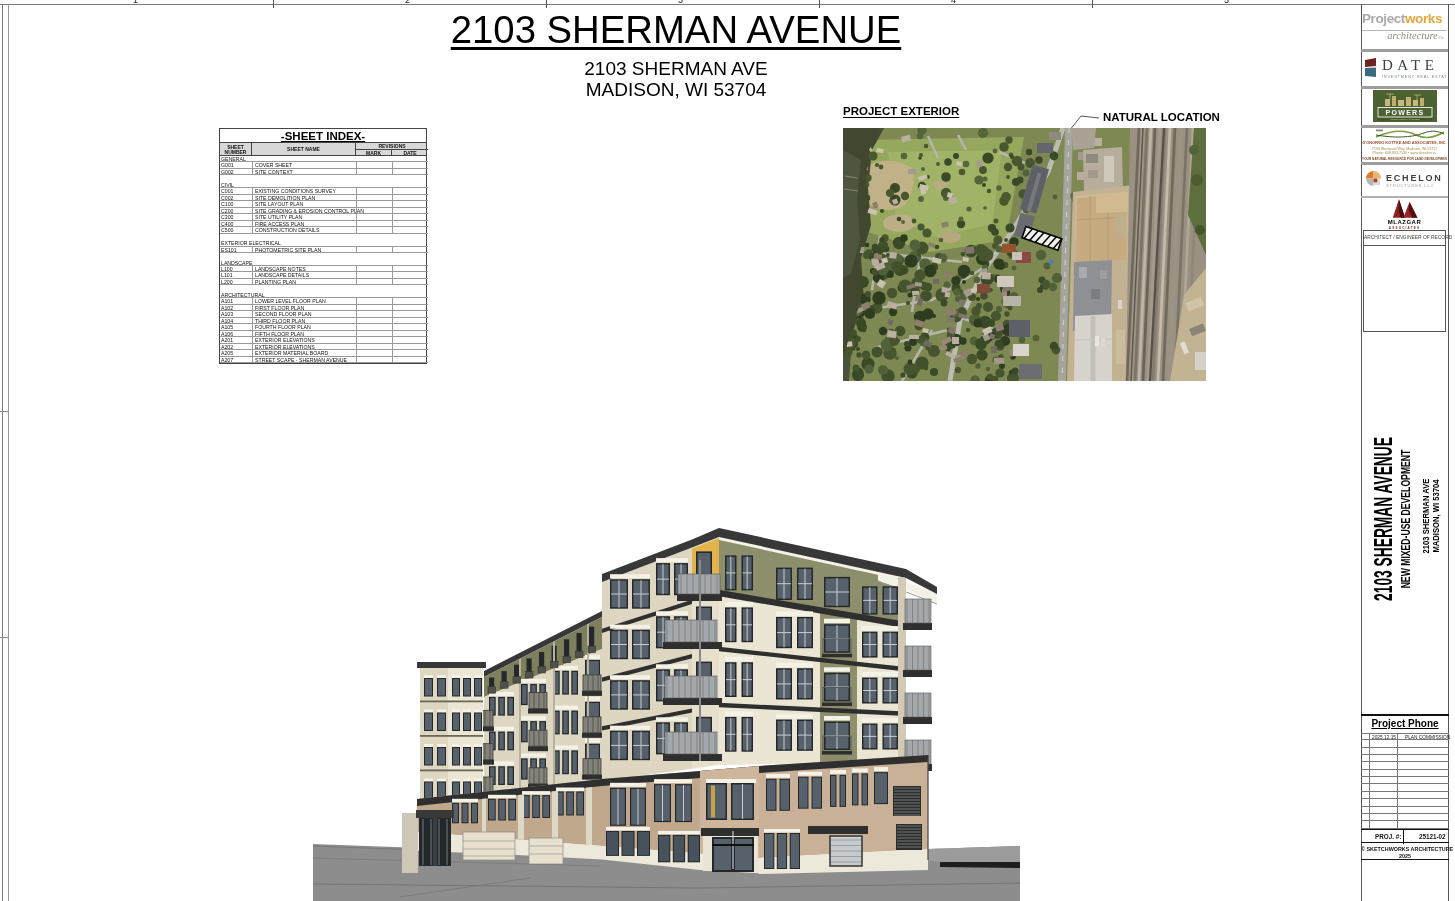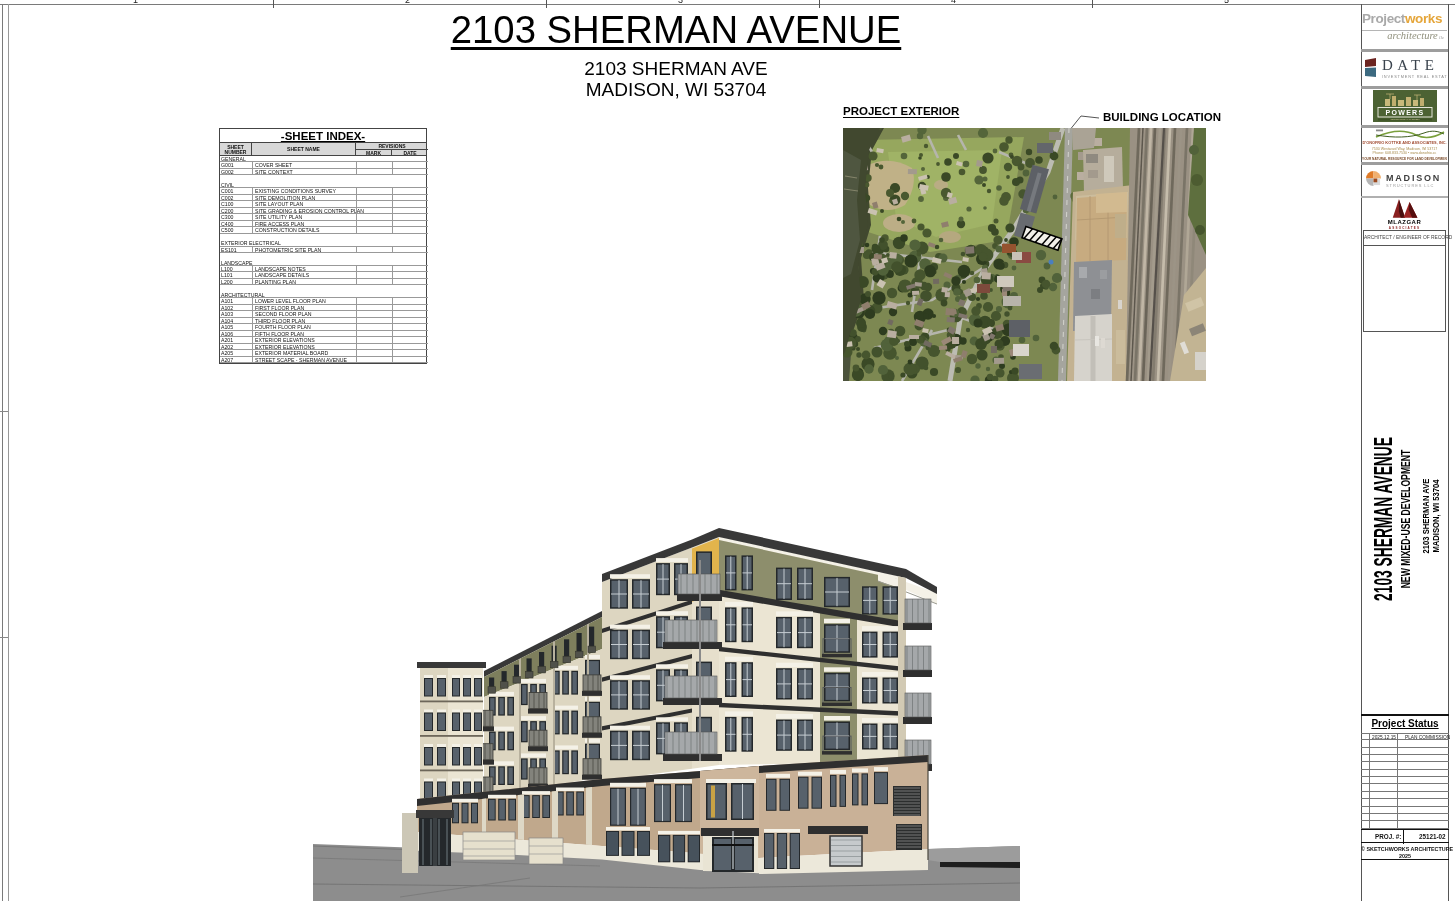--- a/index.html
+++ b/index.html
@@ -215,21 +215,21 @@
         <span style="position:absolute;left:35px;">STREET SCAPE - SHERMAN AVENUE</span>
         <span style="position:absolute;left:32px;top:0;width:0.5px;height:6.47px;background:#999;"></span>
         <span style="position:absolute;left:136px;top:0;width:0.5px;height:6.47px;background:#999;"></span>
         <span style="position:absolute;left:172px;top:0;width:0.5px;height:6.47px;background:#999;"></span>
       </div>
     </div>
 </div>
 
 <div class="abs" style="left:843px;top:105px;font-size:11.5px;font-weight:bold;text-decoration:underline;text-underline-offset:2px;color:#000;">PROJECT EXTERIOR</div>
 
-<div class="abs" style="left:1103px;top:111px;font-size:11.5px;font-weight:bold;color:#000;">BUILDING LOCATION</div>
+<div class="abs" style="left:1103px;top:111px;font-size:11.5px;font-weight:bold;color:#000;">NATURAL LOCATION</div>
 
 <svg class="abs" style="left:1040px;top:108px;" width="70" height="30" viewBox="0 0 70 30">
     <polyline points="59,10 41,8 25,28" fill="none" stroke="#555" stroke-width="1"></polyline>
   </svg>
 
 <svg class="abs" style="left:843px;top:128px;" width="363" height="253" viewBox="843 128 363 253">
     <defs>
       <clipPath id="mapc">
         <rect x="843" y="128" width="363" height="253"></rect>
       </clipPath>
@@ -1553,21 +1553,21 @@
 <div class="abs" style="left:1361px;top:162px;width:87px;height:2.5px;background:#9d9d9d;"></div>
 
 <div class="abs" style="left:1362px;top:168px;width:85px;height:24px;overflow:hidden;">
 <svg width="15" height="16" viewBox="0 0 16 17" style="position:absolute;left:4px;top:3px;">
 <path d="M8,0 A8,8 0 0 0 0,8 L8,8 Z" fill="#e07b28"></path>
 <path d="M8,0 A8,8 0 0 1 16,8 L8,8 Z" fill="#f0b070"></path>
 <path d="M0,8 A8,8 0 0 0 8,16 L8,8 Z" fill="#b5b5b5"></path>
 <rect x="8" y="8" width="7" height="7" fill="#d9d9d9"></rect>
       <rect x="8" y="8" width="4" height="4" fill="#9c4a1e"></rect>
 </svg>
-<div style="position:absolute;left:24px;top:5px;font-size:9px;font-weight:bold;letter-spacing:1.8px;color:#3f3f3f;white-space:nowrap;">MADISON</div>
+<div style="position:absolute;left:24px;top:5px;font-size:9px;font-weight:bold;letter-spacing:1.8px;color:#3f3f3f;white-space:nowrap;">ECHELON</div>
 <div style="position:absolute;left:24px;top:15px;font-size:4px;letter-spacing:0.9px;color:#9a9a9a;white-space:nowrap;">STRUCTURES LLC</div>
 </div>
 
 <div class="abs" style="left:1361px;top:196px;width:87px;height:1.5px;background:#b0b0b0;"></div>
 
 <div class="abs" style="left:1362px;top:198px;width:85px;height:32px;overflow:hidden;">
 <svg width="30" height="19" viewBox="0 0 34 21" style="position:absolute;left:29px;top:1px;">
 <polygon points="9,0 16,21 2,21" fill="#8a2020"></polygon>
 <polygon points="9,0 16,21 11,21 9,14" fill="#4a0f0f"></polygon>
 <polygon points="21,3 30,21 14,21" fill="#9c2424"></polygon>
@@ -1587,21 +1587,21 @@
 
 <div class="abs" style="left:1400px;top:453px;width:13px;height:132px;">
 <div style="position:absolute;left:6px;top:66px;transform:translate(-50%,-50%) rotate(-90deg) scaleX(0.72);white-space:nowrap;font-size:12px;font-weight:bold;color:#000;">NEW MIXED-USE DEVELOPMENT</div>
   </div>
 
 <div class="abs" style="left:1421px;top:478px;width:20px;height:82px;">
 <div style="position:absolute;left:10px;top:38px;transform:translate(-50%,-50%) rotate(-90deg) scaleX(0.85);white-space:nowrap;font-size:9px;font-weight:bold;line-height:10px;color:#000;text-align:center;">2103 SHERMAN AVE<br>MADISON, WI 53704</div>
   </div>
 
 <div class="abs" style="left:1361px;top:714px;width:88px;height:145px;border-top:2.5px solid #111;">
-<div style="position:absolute;left:0;top:2px;width:100%;text-align:center;font-size:10px;font-weight:bold;"><span style="text-decoration:underline;">Project Status</span></div>
+<div style="position:absolute;left:0;top:2px;width:100%;text-align:center;font-size:10px;font-weight:bold;"><span style="text-decoration:underline;">Project Phone</span></div>
 <div style="position:absolute;left:0;top:17px;width:100%;height:7.35px;border-top:0.6px solid #777;border-bottom:0.6px solid #777;font-size:4.8px;line-height:7px;color:#222;white-space:nowrap;">
 <span style="position:absolute;left:8px;top:0;width:0.6px;height:7.35px;background:#777;"></span>
       <span style="position:absolute;left:36px;top:0;width:0.6px;height:7.35px;background:#777;"></span>
 <span style="position:absolute;left:11px;">2025.12.15</span>
       <span style="position:absolute;left:44px;">PLAN COMMISSION</span>
     </div>
 <div style="position:absolute;left:0;top:24.4px;width:100%;height:88.2px;">
       <div style="position:absolute;left:0;top:0.00px;width:100%;height:7.35px;border-bottom:0.6px solid #777;">
         <span style="position:absolute;left:8px;top:0;width:0.6px;height:7.35px;background:#777;"></span>
         <span style="position:absolute;left:36px;top:0;width:0.6px;height:7.35px;background:#777;"></span>

